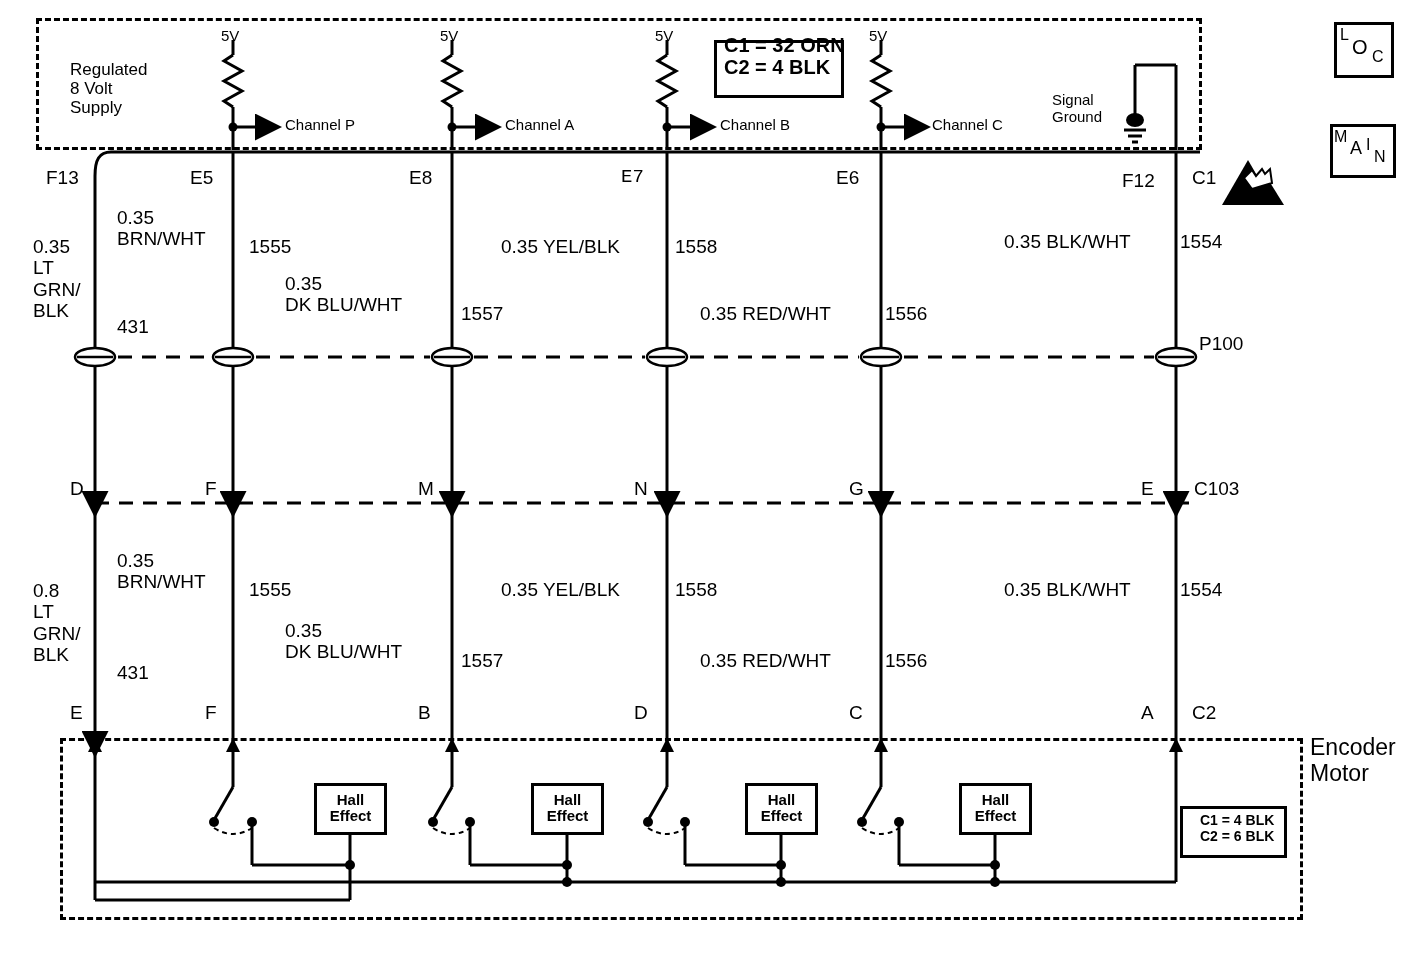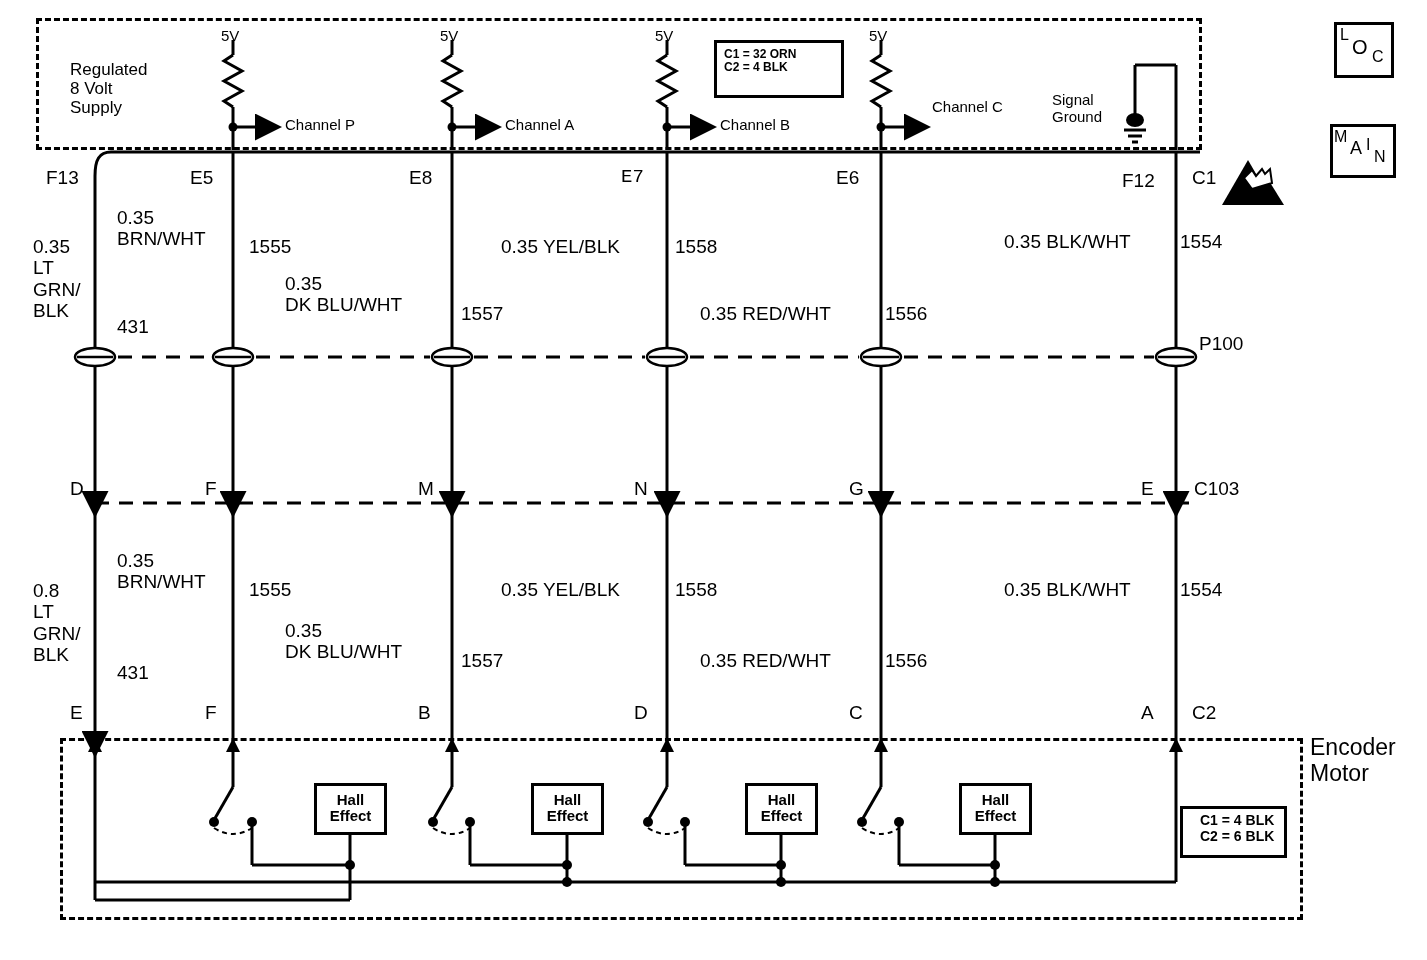--- a/index.html
+++ b/index.html
@@ -81,32 +81,32 @@
   <div class="lbl" style="left:1352px; top:36px; font-size:20px;">O</div>
   <div class="lbl" style="left:1372px; top:48px; font-size:16px;">C</div>
 
   <div class="icon-box" style="left:1330px; top:124px; width:66px; height:54px;"></div>
   <div class="lbl" style="left:1334px; top:128px; font-size:16px;">M</div>
   <div class="lbl" style="left:1350px; top:138px; font-size:18px;">A</div>
   <div class="lbl" style="left:1366px; top:136px; font-size:16px;">I</div>
   <div class="lbl" style="left:1374px; top:148px; font-size:16px;">N</div>
 
   <div class="box" style="left:714px; top:40px; width:130px; height:58px;"></div>
-  <div class="lbl sm b" style="left:724px; top:48px; font-size:12px; font-weight:bold;">C1 = 32 ORN
+  <div class="lbl sm b" style="left:724px; top:34px; font-size:20px; font-weight:bold;">C1 = 32 ORN
 C2 = 4 BLK</div>
 
   <div class="lbl sm" style="left:221px; top:28px;">5V</div>
   <div class="lbl sm" style="left:440px; top:28px;">5V</div>
   <div class="lbl sm" style="left:655px; top:28px;">5V</div>
   <div class="lbl sm" style="left:869px; top:28px;">5V</div>
 
   <div class="lbl sm" style="left:285px; top:117px;">Channel P</div>
   <div class="lbl sm" style="left:505px; top:117px;">Channel A</div>
   <div class="lbl sm" style="left:720px; top:117px;">Channel B</div>
-  <div class="lbl sm" style="left:932px; top:99px;">Channel C</div>
+  <div class="lbl sm" style="left:932px; top:117px;">Channel C</div>
 
   <div class="lbl sm" style="left:1052px; top:92px;">Signal
 Ground</div>
 
   <div class="lbl" style="left:46px; top:167px;">F13</div>
   <div class="lbl" style="left:190px; top:167px;">E5</div>
   <div class="lbl" style="left:409px; top:167px;">E8</div>
   <div class="lbl" style="left:621px; top:167px;font-family:Liberation Mono, monospace;">E7</div>
   <div class="lbl" style="left:836px; top:167px;">E6</div>
   <div class="lbl" style="left:1122px; top:170px;">F12</div>

